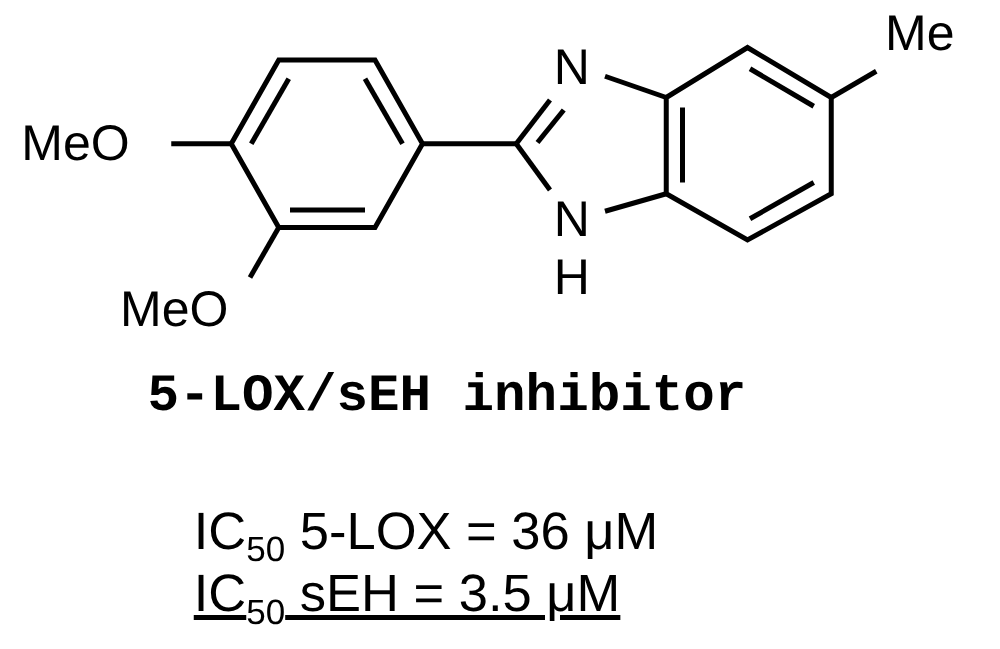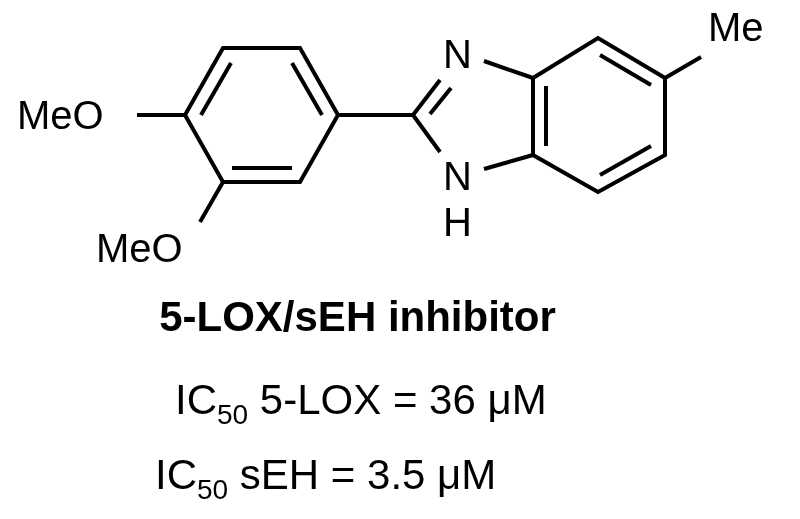--- a/index.html
+++ b/index.html
@@ -1,19 +1,19 @@
 <!DOCTYPE html>
 <html><head>
 <meta charset="utf-8">
 <style>
   html,body{margin:0;padding:0;background:#ffffff;}
   body{width:800px;height:519px;position:relative;overflow:hidden;font-family:"Liberation Sans",sans-serif;color:#000;}
   svg{position:absolute;left:0;top:0;}
   .lbl{position:absolute;font-family:"Liberation Sans",sans-serif;font-size:40px;line-height:1;color:#000;white-space:nowrap;}
-  .title{position:absolute;left:0;width:715px;top:293px;text-align:center;font-weight:bold;font-size:42px;font-family:Liberation Sans, sans-serif;}
+  .title{position:absolute;left:0;width:715px;top:293px;text-align:center;font-weight:bold;font-size:42px;font-family:Liberation Mono, monospace;}
   .ic{position:absolute;font-size:42px;font-family:"Liberation Sans",sans-serif;white-space:nowrap;}
   .ic sub{font-size:28px;vertical-align:-10px;}
 </style>
 </head>
 <body>
 
 <svg width="800" height="519" viewBox="0 0 800 519">
   <g stroke="#000" stroke-width="4" fill="none" stroke-linecap="butt" stroke-linejoin="miter">
 
     <polygon points="223,48 300,48 338,115 300,182 223,182 185,115"></polygon>
@@ -43,18 +43,18 @@
 
 <div class="lbl" style="left:17px;top:95px;">MeO</div>
 <div class="lbl" style="left:96px;top:228px;">MeO</div>
 <div class="lbl" style="left:443px;top:34px;">N</div>
 <div class="lbl" style="left:443px;top:156px;">N</div>
 <div class="lbl" style="left:443px;top:202px;">H</div>
 <div class="lbl" style="left:708px;top:7px;">Me</div>
 
 <div class="title">5-LOX/sEH inhibitor</div>
 
-<div class="ic" style="left:155px;top:376px;margin-left:20px;">
+<div class="ic" style="left:155px;top:401px;">
   <span>IC</span><sub>50</sub><span> 5-LOX = 36 μM</span>
 </div>
-<div class="ic" style="left:155px;top:451px;">
+<div class="ic" style="left:155px;top:451px;text-decoration:underline;">
   <span>IC</span><sub>50</sub><span> sEH = 3.5 μM</span>
 </div>
 
 </body></html>

